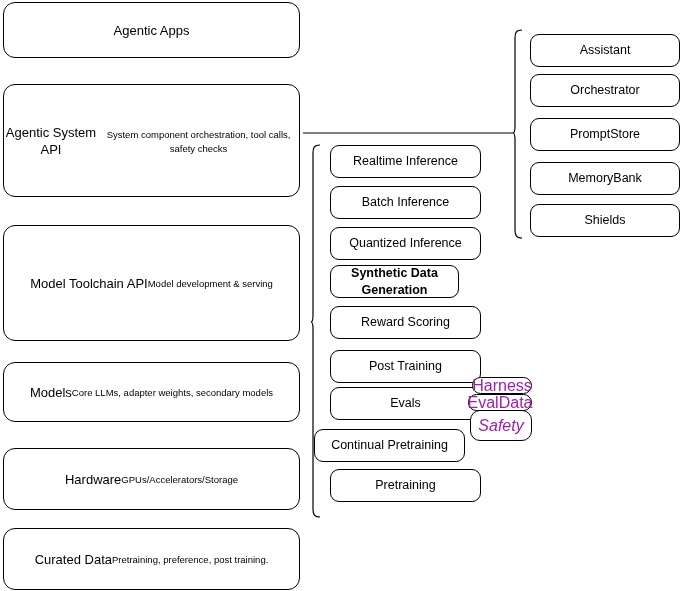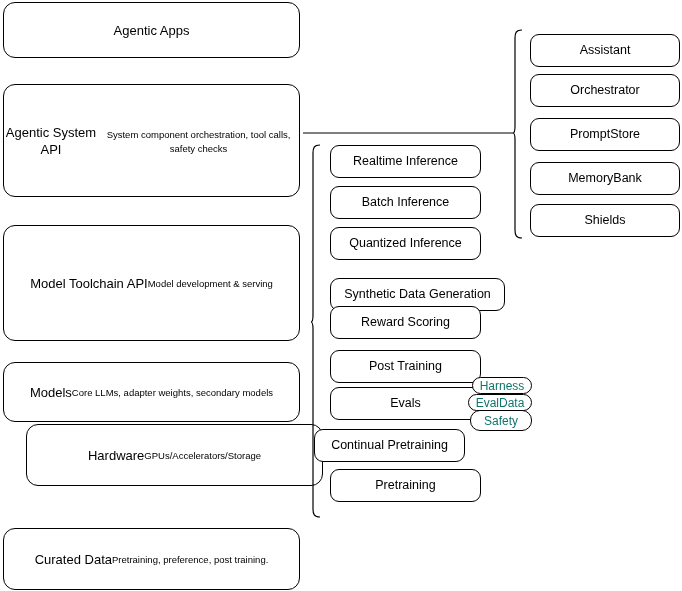--- a/index.html
+++ b/index.html
@@ -48,22 +48,22 @@
     box-sizing: border-box;
     border: 1.2px solid #000000;
     border-radius: 10px;
     background: #ffffff;
     display: flex;
     align-items: center;
     justify-content: center;
     z-index: 20;
   }
   .pill .title {
-    font-size: 12px;
-    color: #0f766e;
+    font-size: 16px;
+    color: #a21caf;
     line-height: 14px;
     white-space: nowrap;
   }
   .connector {
     position: absolute;
     left: 0;
     top: 0;
     width: 682px;
     height: 591px;
     pointer-events: none;
@@ -98,40 +98,40 @@
   <div class="box layer-box" style="left:3px; top:225px; width:297px; height:116px;">
     <div class="title">Model Toolchain API</div>
     <div class="subtitle">Model development &amp; serving</div>
   </div>
 
   <div class="box layer-box" style="left:3px; top:362px; width:297px; height:60px;">
     <div class="title">Models</div>
     <div class="subtitle">Core LLMs, adapter weights, secondary models</div>
   </div>
 
-  <div class="box layer-box" style="left:3px; top:424px; width:297px; height:62px;margin-left:23px;">
+  <div class="box layer-box" style="left:3px; top:448px; width:297px; height:62px;">
     <div class="title">Hardware</div>
     <div class="subtitle">GPUs/Accelerators/Storage</div>
   </div>
 
   <div class="box layer-box" style="left:3px; top:528px; width:297px; height:62px;">
     <div class="title">Curated Data</div>
     <div class="subtitle">Pretraining, preference, post training.</div>
   </div>
 
   <div class="box comp-box" style="left:330px; top:145px; width:151px; height:33px;">
     <div class="title">Realtime Inference</div>
   </div>
   <div class="box comp-box" style="left:330px; top:186px; width:151px; height:33px;">
     <div class="title">Batch Inference</div>
   </div>
   <div class="box comp-box" style="left:330px; top:227px; width:151px; height:33px;">
     <div class="title">Quantized Inference</div>
   </div>
-  <div class="box comp-box" style="left:330px; top:278px; width:175px; height:33px;">
+  <div class="box comp-box" style="left:330px; top:265px; width:129px; height:33px;font-weight:bold;">
     <div class="title">Synthetic Data Generation</div>
   </div>
   <div class="box comp-box" style="left:330px; top:306px; width:151px; height:33px;">
     <div class="title">Reward Scoring</div>
   </div>
   <div class="box comp-box" style="left:330px; top:350px; width:151px; height:33px;border-radius:9px;">
     <div class="title">Post Training</div>
   </div>
   <div class="box comp-box" style="left:330px; top:387px; width:151px; height:33px;">
     <div class="title">Evals</div>
@@ -142,21 +142,21 @@
   <div class="box comp-box" style="left:330px; top:469px; width:151px; height:33px;">
     <div class="title">Pretraining</div>
   </div>
 
   <div class="pill" style="left:472px; top:377px; width:60px; height:17px;">
     <div class="title">Harness</div>
   </div>
   <div class="pill" style="left:468px; top:394px; width:64px; height:17px;align-items:center;">
     <div class="title">EvalData</div>
   </div>
-  <div class="pill" style="left:470px; top:410px; width:62px; height:21px;">
+  <div class="pill" style="left:470px; top:410px; width:62px; height:31px;font-style:italic;">
     <div class="title">Safety</div>
   </div>
 
   <div class="box comp-box" style="left:530px; top:34px; width:150px; height:33px;">
     <div class="title">Assistant</div>
   </div>
   <div class="box comp-box" style="left:530px; top:74px; width:150px; height:33px;">
     <div class="title">Orchestrator</div>
   </div>
   <div class="box comp-box" style="left:530px; top:118px; width:150px; height:33px;">

